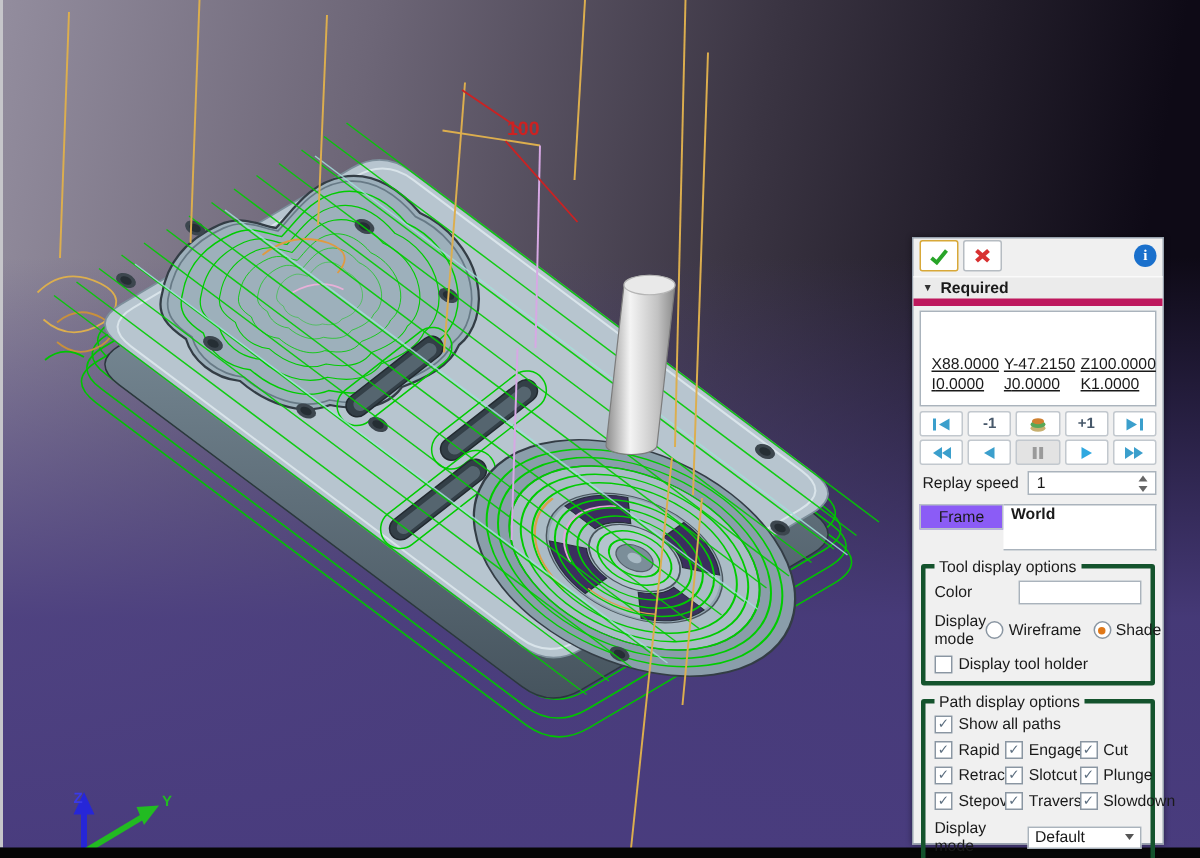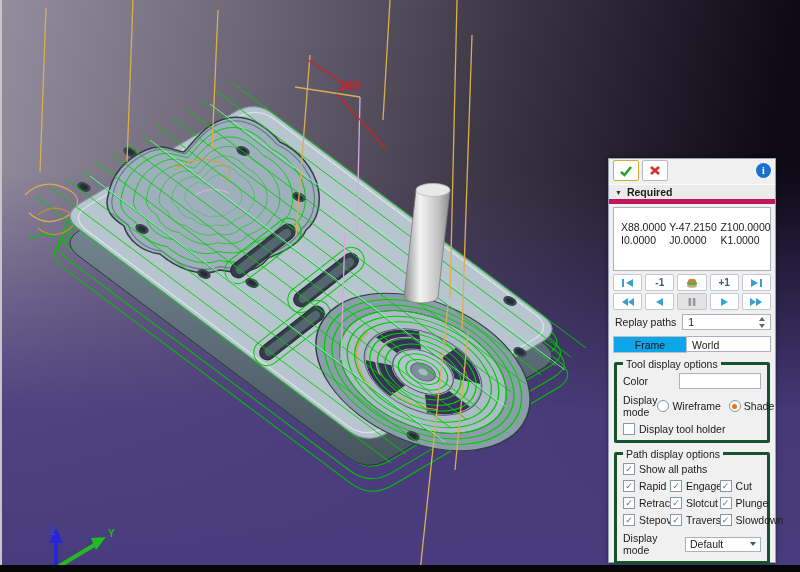--- a/index.html
+++ b/index.html
@@ -27,37 +27,37 @@
     display:flex;align-items:center;justify-content:center;}
   .tbtn.focus{border:1px solid #d8a838;}
   .spacer{flex:1;}
   .sechdr{height:14px;background:#ebebeb;border-top:1px solid #fafafa;border-bottom:5px solid #be185d;
     display:flex;align-items:center;gap:5px;padding:0 6px;font-weight:bold;}
   .tri{font-size:7px;color:#333;}
   .databox{margin:3px 4px;height:64px;background:#fff;border:1px solid #aab3bc;
     padding:4px 7px;box-sizing:border-box;line-height:13px;}
   .dline span{display:inline-block;}
   .dlab{width:12px;}
-  .coords{display:grid;grid-template-columns:34% 36% 30%;margin-top:9px;line-height:13px;}
+  .coords{display:grid;grid-template-columns:34% 36% 30%;margin-top:25px;line-height:13px;text-decoration:underline;}
   .coords .dlab{width:11px;}
   .btnrow{display:flex;gap:3px;margin:2px 4px;}
   .pbtn{flex:1;height:15px;background:#fff;border:1px solid #c2c8ce;border-radius:2px;
     display:flex;align-items:center;justify-content:center;font-size:10px;font-weight:bold;color:#47586a;}
   .pbtn.pressed{background:#e3e3e3;}
   .replay{display:flex;align-items:center;margin:4px 4px 4px 6px;gap:6px;}
   .spin{flex:1;height:16px;background:#fff;border:1px solid #aab3bc;display:flex;align-items:center;box-sizing:border-box;}
   .spin .val{flex:1;padding-left:5px;}
   .spinarrows{width:12px;display:flex;flex-direction:column;align-items:center;gap:3px;padding-right:2px;}
   .up{width:0;height:0;border-left:3px solid transparent;border-right:3px solid transparent;border-bottom:4px solid #666;}
   .down{width:0;height:0;border-left:3px solid transparent;border-right:3px solid transparent;border-top:4px solid #666;}
   .framerow{display:flex;margin:6px 4px 2px 4px;gap:0;}
-  .framebtn{width:74px;height:17px;background:#0ea5e9;border:1px solid #b8c0c8;
+  .framebtn{width:56px;height:17px;background:#8b5cf6;border:1px solid #b8c0c8;
     display:flex;align-items:center;justify-content:center;box-sizing:border-box;text-align:center;}
-  .frameval{flex:1;height:16px;background:#fff;border:1px solid #aab3bc;border-left:none;
-    display:flex;align-items:flex-end;padding-left:5px;box-sizing:border-box;}
+  .frameval{flex:1;height:31px;background:#fff;border:1px solid #aab3bc;border-left:none;
+    display:flex;align-items:flex-start;padding-left:5px;box-sizing:border-box;font-weight:bold;}
   .group{margin:9px 5px 0 5px;border:3px solid #14532d;border-radius:2px;position:relative;
     padding:8px 6px 5px 6px;}
   .gtitle{position:absolute;top:-7px;left:6px;background:#f0f0f0;padding:0 3px;}
   .row{display:flex;align-items:center;margin-bottom:5px;}
   .row:last-child{margin-bottom:0;}
   .lab58{width:56px;}
   .inp{flex:1;height:14px;background:#fff;border:1px solid #aab3bc;}
   .rb{width:10px;height:10px;border:1px solid #8a96a2;border-radius:50%;background:#fff;
     display:inline-flex;align-items:center;justify-content:center;margin-right:3px;}
   .rb .dot{width:5px;height:5px;border-radius:50%;background:#e07818;}
@@ -375,21 +375,21 @@
     </div>
     <div class="pbtn">
       <svg width="14" height="10">
         <polygon points="1,1 7,5 1,9" fill="#3b9fcc"></polygon>
           <polygon points="7,1 13,5 7,9" fill="#3b9fcc"></polygon>
       </svg>
     </div>
   </div>
 
   <div class="replay">
-    <span>Replay paths</span>
+    <span>Replay speed</span>
     <div class="spin">
       <span class="val">1</span>
       <span class="spinarrows">
         <span class="up"></span>
         <span class="down"></span>
       </span>
     </div>
   </div>
 
 

